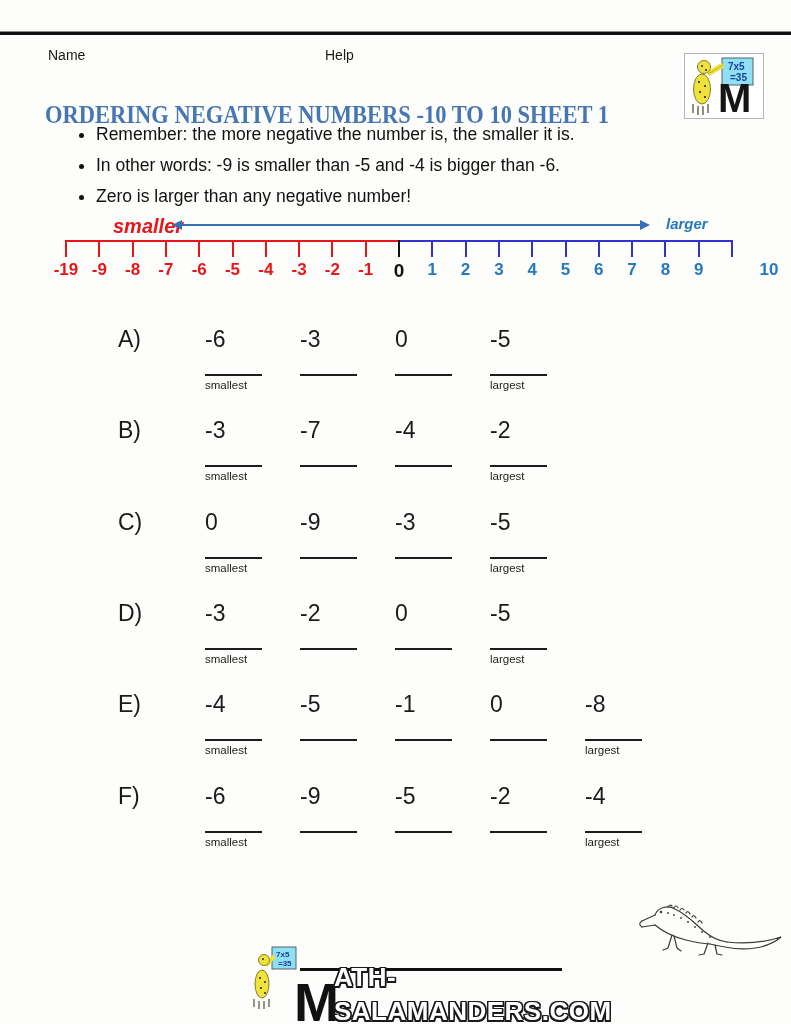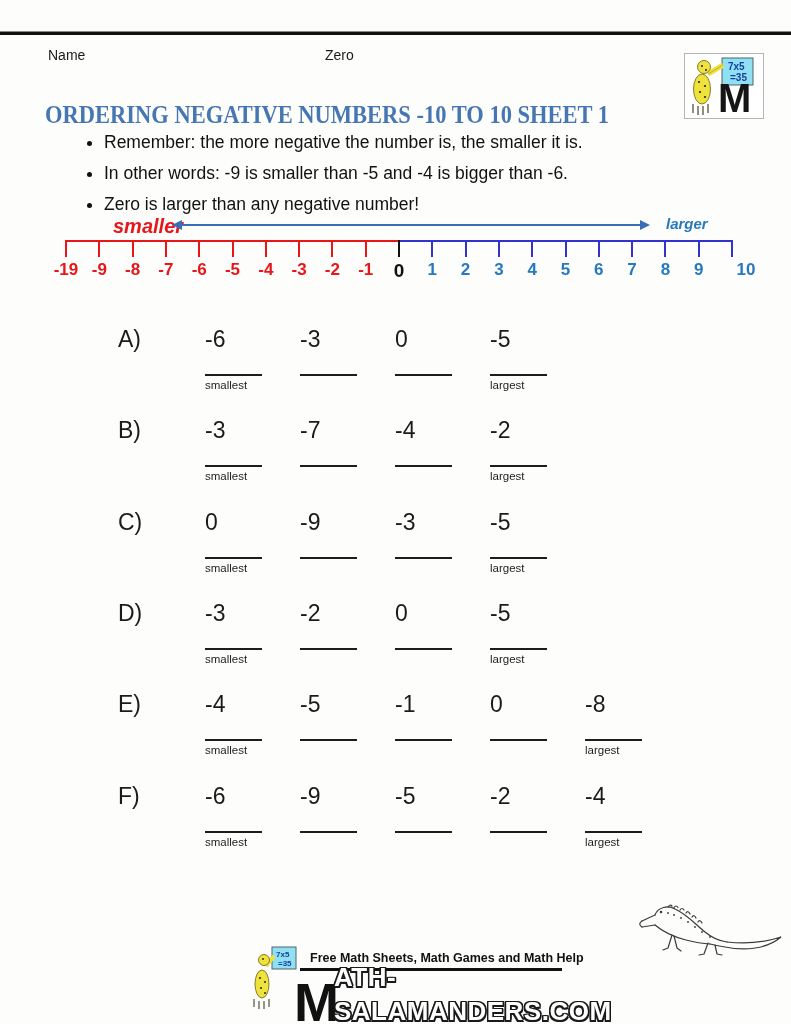--- a/index.html
+++ b/index.html
@@ -8,21 +8,21 @@
   }
   html,body{margin:0;padding:0;background:#fff;}
   .page{position:relative;width:791px;height:1024px;background:#FDFDFB;overflow:hidden;
         font-family:"Liberation Sans",sans-serif;color:var(--ink);}
   .top-rule{position:absolute;left:0;top:31px;width:100%;height:3px;background:#111;border-top:1px solid #8a8a8a;}
   .name-label{position:absolute;left:48px;top:47px;font-size:14px;text-align:right;}
   .date-label{position:absolute;left:325px;top:47px;font-size:14px;}
   .logo-box{position:absolute;left:684px;top:53px;width:78px;height:64px;border:1px solid #b5b5b5;background:#fff;}
   .page-title{position:absolute;left:45px;top:84px;font-family:"Liberation Serif",serif;font-weight:bold;
         font-size:25px;color:var(--title_blue);white-space:nowrap;transform:scaleX(0.9);transform-origin:left top;}
-  .bullet-list{position:absolute;left:66px;top:116px;margin:16px;padding-left:22px;}
+  .bullet-list{position:absolute;left:66px;top:116px;margin:8px;padding-left:22px;}
   .bullet-list li{font-size:17.5px;margin-bottom:10px;color:#111;}
   .smaller-label{position:absolute;left:113px;top:215px;color:var(--red);font-style:italic;font-weight:bold;font-size:20px;}
   .larger-label{position:absolute;left:666px;top:215px;color:var(--number_blue);font-style:italic;font-weight:bold;font-size:15px;}
   .dbl-arrow{position:absolute;left:174px;top:224px;width:474px;height:2px;background:var(--arrow_blue);}
   .dbl-arrow::before,.dbl-arrow::after{content:'';position:absolute;top:-4px;border-top:5px solid transparent;border-bottom:5px solid transparent;}
   .dbl-arrow::before{left:-2px;border-right:10px solid var(--arrow_blue);}
   .dbl-arrow::after{right:-2px;border-left:10px solid var(--arrow_blue);}
   .number-line{position:absolute;left:66px;top:240px;width:666px;height:52px;}
   .nl-seg{position:absolute;top:0;height:2px;}
   .nl-seg.red{left:0;width:333px;background:var(--red);}
@@ -49,21 +49,21 @@
                 -1.5px 0 0 #1a1a1a,1.5px 0 0 #1a1a1a,0 -1.5px 0 #1a1a1a,0 1.5px 0 #1a1a1a;}
   .lizard{position:absolute;left:628px;top:885px;}
 </style>
 </head>
 <body>
 
 <div class="page">
   <div class="top-rule"></div>
 
   <span class="name-label">Name</span>
-  <span class="date-label">Zero</span>
+  <span class="date-label">Help</span>
 
   <div class="logo-box">
     <svg width="76" height="62" viewBox="0 0 76 62">
       <rect x="37" y="4" width="31" height="27" fill="#8FE0F2" stroke="#55636b" stroke-width="1"></rect>
       <text x="43" y="16" font-size="10" font-weight="bold" fill="#1B3F9E" font-family="Liberation Sans, sans-serif">7x5</text>
       <text x="45" y="27" font-size="10" font-weight="bold" fill="#1B3F9E" font-family="Liberation Sans, sans-serif">=35</text>
       <text x="33" y="58" font-size="40" font-weight="bold" fill="#151515" font-family="Liberation Sans, sans-serif">M</text>
       <g>
         <path d="M23,20 L38,11" stroke="#EFE23B" stroke-width="5" fill="none"></path>
         <path d="M23,20 L38,11" stroke="#857c30" stroke-width="1" fill="none" opacity="0.5"></path>
@@ -131,21 +131,21 @@
       <span class="nl-label pos" style="left: 499.5px;">5</span>
       <div class="tick pos" style="left: 531.8px;"></div>
       <span class="nl-label pos" style="left: 532.8px;">6</span>
       <div class="tick pos" style="left: 565.1px;"></div>
       <span class="nl-label pos" style="left: 566.1px;">7</span>
       <div class="tick pos" style="left: 598.4px;"></div>
       <span class="nl-label pos" style="left: 599.4px;">8</span>
       <div class="tick pos" style="left: 631.7px;"></div>
       <span class="nl-label pos" style="left: 632.7px;">9</span>
       <div class="tick pos" style="left: 665px;"></div>
-      <span class="nl-label pos" style="left: 680px;">10</span>
+      <span class="nl-label pos" style="left: 703px;">10</span>
     </div>
 
 
   <div class="problems">
       <div class="problem" style="top: 0px;">
         <span class="plabel">A)</span>
         <span class="pnum" style="left: 205px;">-6</span>
         <div class="blank" style="left: 205px;"></div>
         <span class="pnum" style="left: 300px;">-3</span>
         <div class="blank" style="left: 300px;"></div>
@@ -241,21 +241,20 @@
           <g fill="#222">
             <circle cx="10" cy="34" r="1"></circle>
               <circle cx="15" cy="38" r="1"></circle>
               <circle cx="11" cy="44" r="1"></circle>
             <circle cx="15" cy="49" r="1"></circle>
               <circle cx="13" cy="15" r="0.9"></circle>
           </g>
         </g>
       </svg>
     </div>
-    <div class="tagline">Free Math Sheets, Math Games and Math Help</div>
     <div class="footer-rule"></div>
     <div class="site-row">
       <span class="big-m">M</span>
       <span class="site-text">ATH-SALAMANDERS.COM</span>
     </div>
   </div>
 
   <svg class="lizard" width="163" height="78" viewBox="0 0 163 78">
     <g fill="none" stroke="#3a3a3a" stroke-width="1.2" stroke-linecap="round">
       <path d="M14,36 L27,30"></path>

